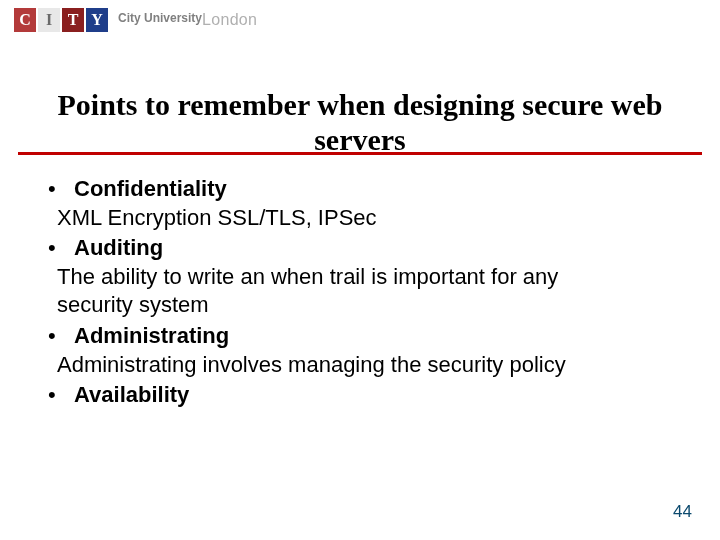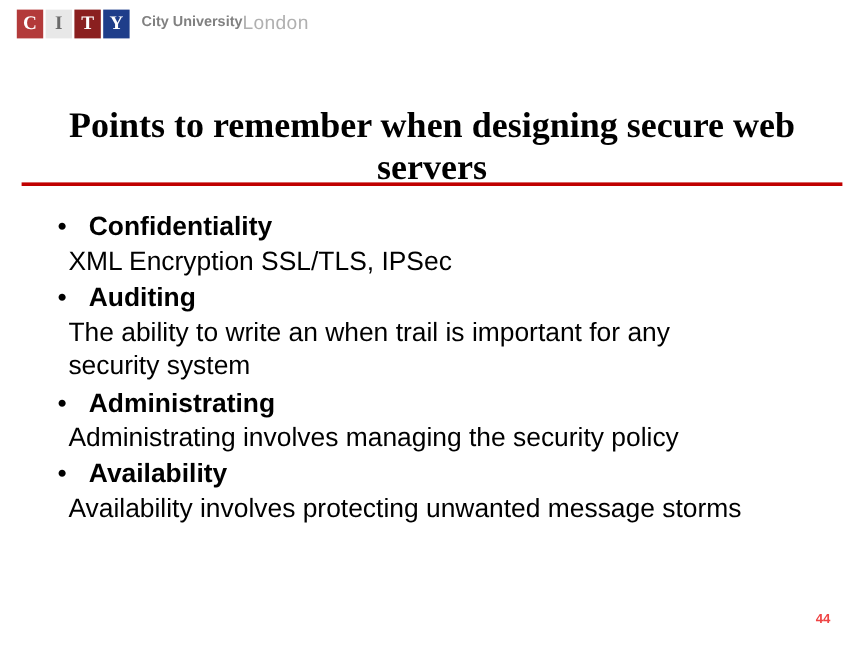--- a/index.html
+++ b/index.html
@@ -113,24 +113,23 @@
     font-weight: bold;
   }
   .bullet-desc {
     margin-left: 9px;
     max-width: 580px;
   }
   .pagenum {
     position: absolute;
     right: 28px;
     bottom: 18px;
-    font-size: 11px;
-    color: #ef4444;
+    font-size: 17px;
+    color: #0c4a6e;
     font-family: Verdana, Geneva, sans-serif;
-    font-weight: bold;
   }
 </style>
 </head>
 <body>
 
 <div class="slide">
 
   <div class="logo-block">
     <div class="logo-tiles">
       <div class="tile c">C</div>
@@ -172,20 +171,19 @@
         <span class="bullet-heading">Administrating</span>
       </div>
       <div class="bullet-desc">Administrating involves managing the security policy</div>
     </div>
 
     <div class="item">
       <div class="bullet-row">
         <span class="bullet-dot">•</span>
         <span class="bullet-heading">Availability</span>
       </div>
-      <div class="bullet-desc">Availability involves protecting unwanted message storms</div>
     </div>
 
   </div>
 
   <div class="pagenum">44</div>
 
 </div>
 
 </body></html>

